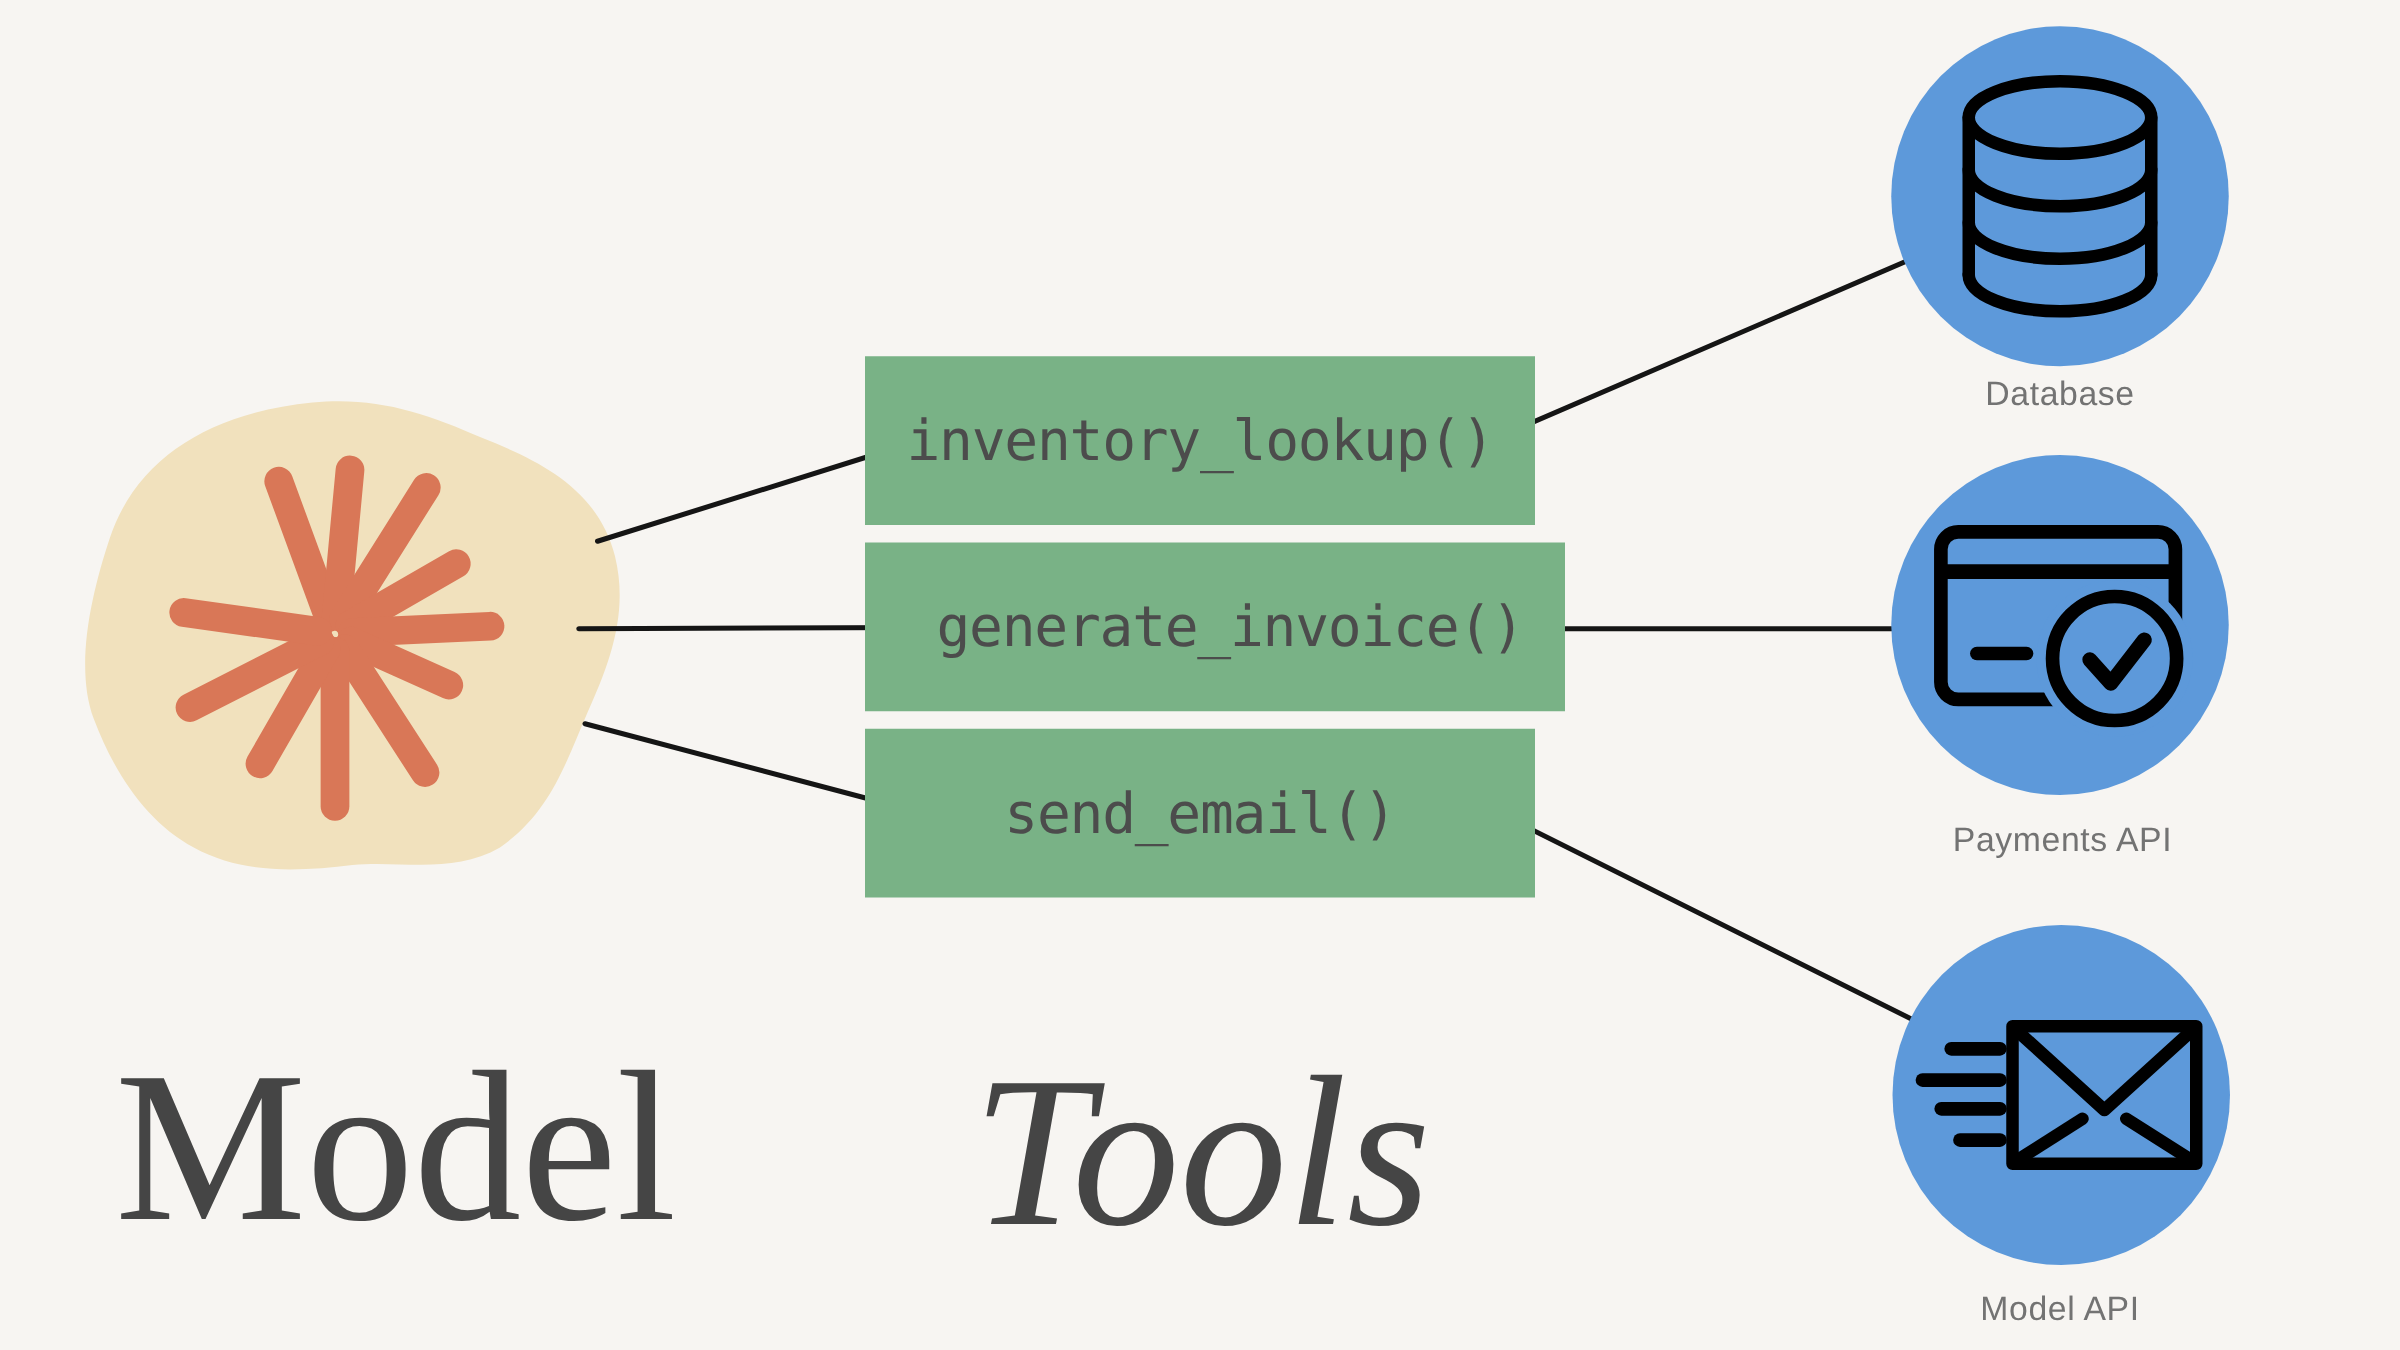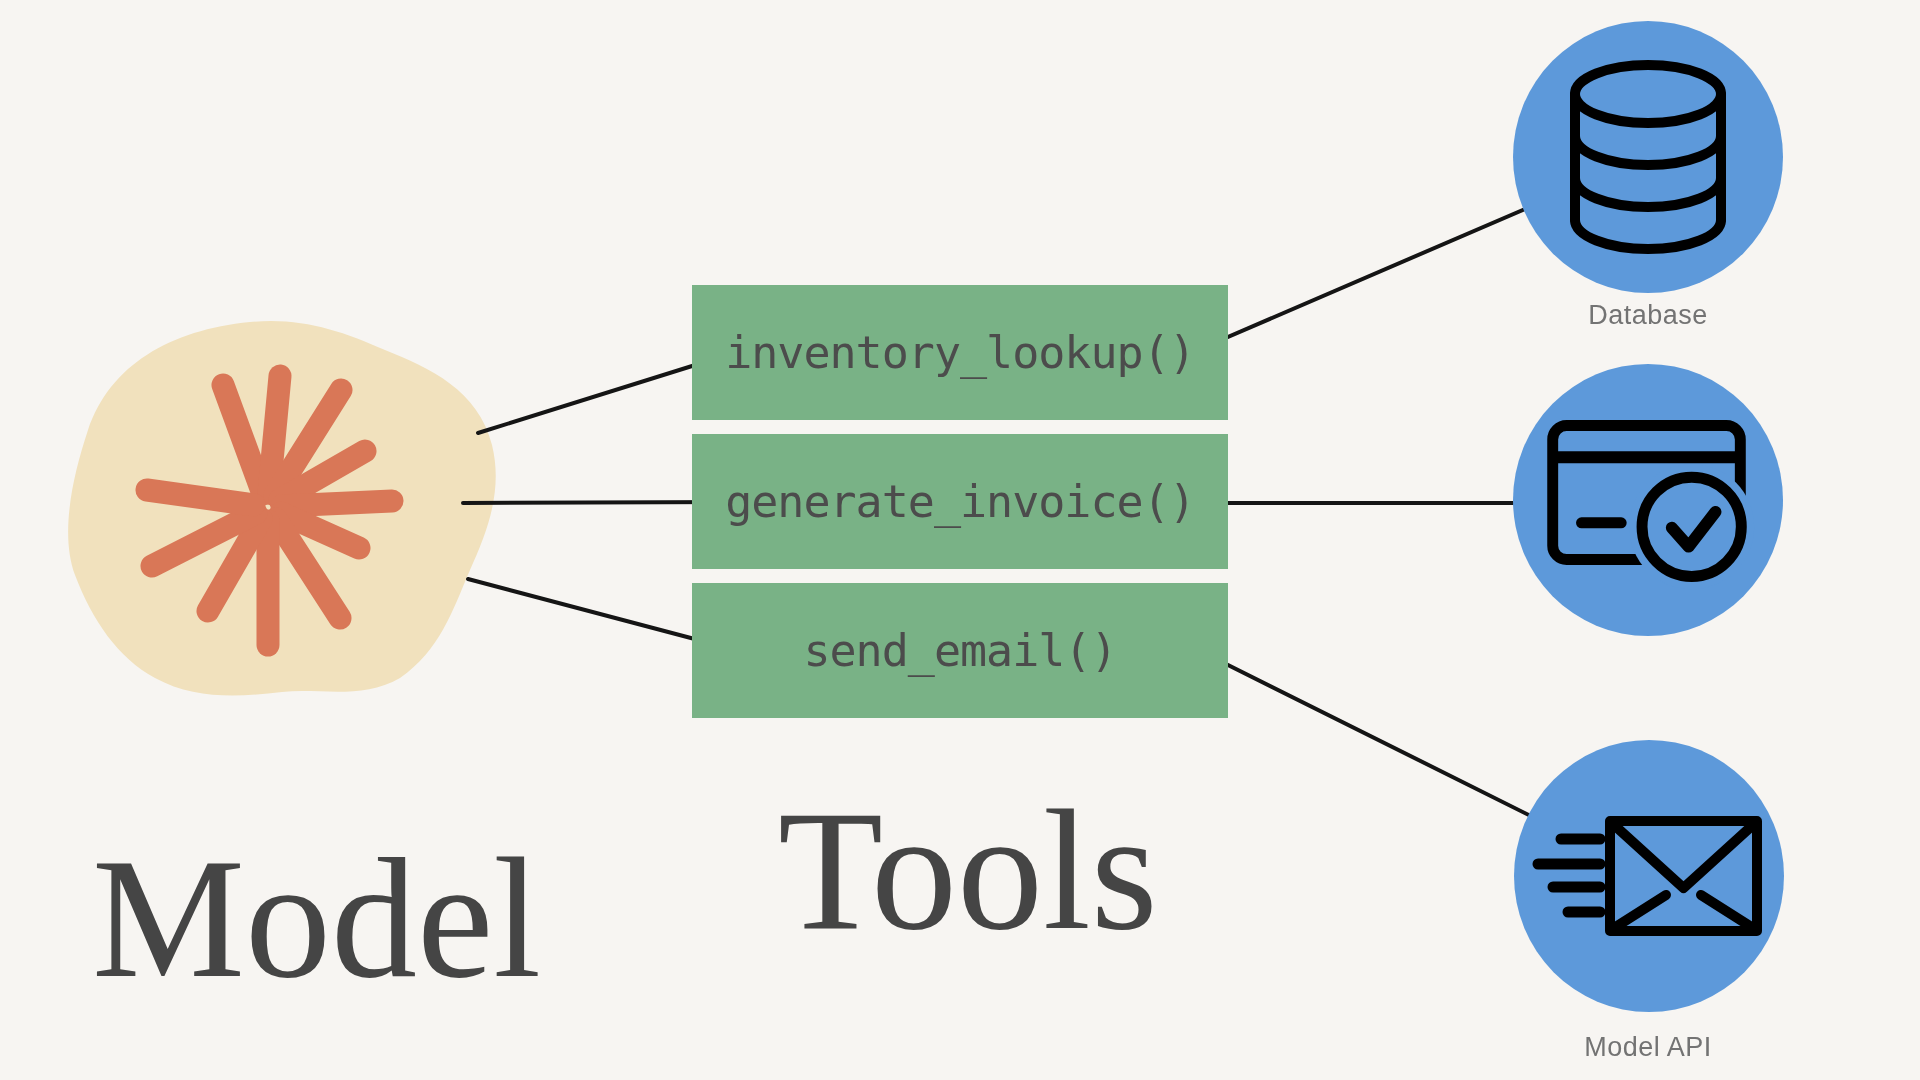--- a/index.html
+++ b/index.html
@@ -11,21 +11,21 @@
   
   .tool-box{
     position:absolute;left:692px;width:536px;height:135px;
     background:#79b286;display:flex;align-items:center;justify-content:center;
   }
   .tool-box span{
     font-family:"DejaVu Sans Mono","Liberation Mono",monospace;
     font-size:45px;color:#4c4c4c;letter-spacing:-1px;white-space:nowrap;
   }
   .tool-box.b1{top:285px;}
-  .tool-box.b2{top:434px;}
+  .tool-box.b2{top:434px;padding-left:24px;}
   .tool-box.b3{top:583px;text-align:right;}
   
   .service-circle{
     position:absolute;width:270px;height:272px;border-radius:50%;
     background:#5d99da;display:flex;align-items:center;justify-content:center;
   }
   .service-circle.c1{left:1513px;top:21px;}
   .service-circle.c2{left:1513px;top:364px;}
   .service-circle.c3{left:1514px;top:740px;}
   .service-label{
@@ -34,21 +34,21 @@
   }
   .service-label.l1{left:1478px;top:300px;}
   .service-label.l2{left:1480px;top:657px;}
   .service-label.l3{left:1478px;top:1032px;}
   
   .heading{
     position:absolute;font-family:"Liberation Serif","DejaVu Serif",serif;
     font-size:172px;line-height:1;color:#454545;white-space:nowrap;
   }
   .heading.model{left:92px;top:832px;}
-  .heading.tools{left:778px;top:784px;}
+  .heading.tools{left:778px;top:836px;font-style:italic;}
 </style>
 </head>
 <body>
 
 <div class="canvas">
 
   <svg class="layer" width="1920" height="1080" viewBox="0 0 1920 1080">
 
     <path d="M 88,430
          C 110,365 170,330 250,322
@@ -113,20 +113,21 @@
       <rect x="40" y="61" width="189" height="135" rx="14" stroke="#000" stroke-width="11"></rect>
       <line x1="40" y1="93" x2="229" y2="93" stroke="#000" stroke-width="12"></line>
       <line x1="69" y1="159" x2="109" y2="159" stroke="#000" stroke-width="11" stroke-linecap="round"></line>
 
       <circle cx="180" cy="163" r="63" fill="#5d99da"></circle>
 
       <circle cx="180" cy="163" r="50" stroke="#000" stroke-width="11"></circle>
       <path d="M 160,164 L 177,183 L 204,148" stroke="#000" stroke-width="12" stroke-linecap="round" stroke-linejoin="round"></path>
     </svg>
   </div>
+  <div class="service-label l2">Payments API</div>
 
   <div class="service-circle c3">
     <svg width="270" height="270" viewBox="0 0 270 270" fill="none" stroke="#000" stroke-width="10" stroke-linecap="round" stroke-linejoin="round">
 
       <line x1="47" y1="98" x2="86" y2="98" stroke-width="11"></line>
       <line x1="24" y1="123" x2="86" y2="123" stroke-width="11"></line>
       <line x1="39" y1="146" x2="86" y2="146" stroke-width="11"></line>
       <line x1="54" y1="171" x2="86" y2="171" stroke-width="11"></line>
 
       <rect x="96" y="80" width="147" height="110"></rect>

